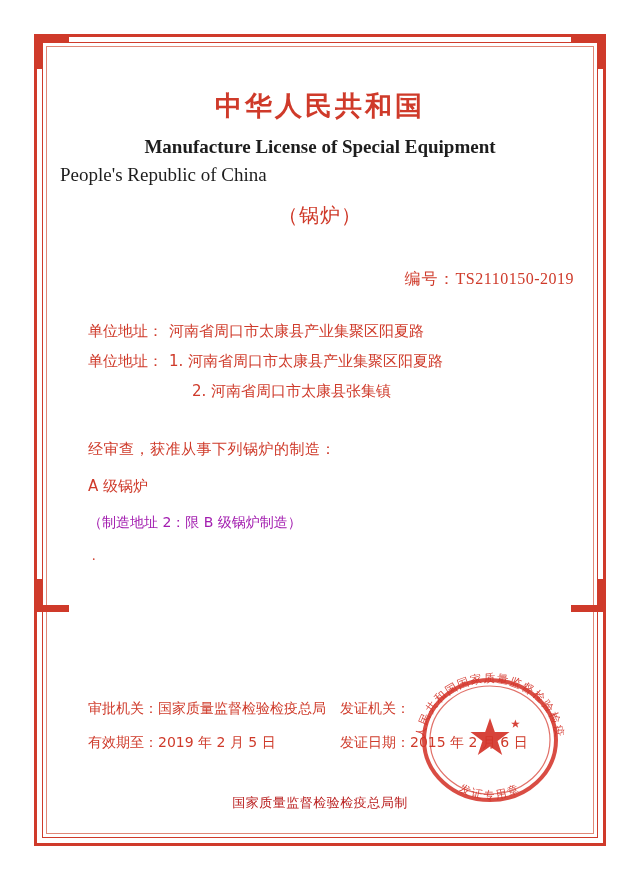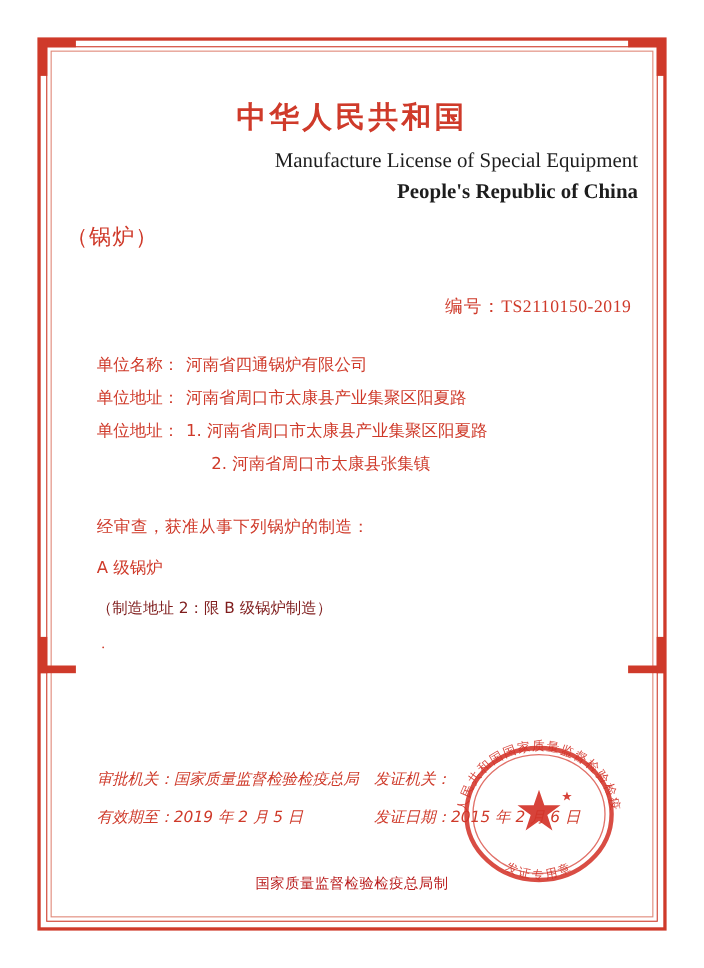--- a/index.html
+++ b/index.html
@@ -76,36 +76,37 @@
   .title-cn2 {
     text-align: center;
     font-size: 27px;
     font-weight: bold;
     letter-spacing: 3px;
     margin-top: 7px;
     color: #cf3a2a;
     font-family: "DejaVu Sans", sans-serif;
   }
   .title-en1 {
-    text-align: right;
+    text-align: center;
     font-size: 19px;
-    font-weight: normal;
+    font-weight: bold;
     margin-top: 12px;
     color: #1d1d1d;
     font-family: "Liberation Serif", serif;
   }
   .title-en2 {
-    text-align: right;
+    text-align: left;
     font-size: 19px;
-    font-weight: bold;
+    font-weight: normal;
     margin-top: 6px;
     color: #1d1d1d;
     font-family: "Liberation Serif", serif;
   }
   .subtype {
+    text-align: center;
     font-size: 20px;
     margin-top: 16px;
     color: #cf3a2a;
     letter-spacing: 1px;
     font-family: "DejaVu Sans", sans-serif;
   }
   .serial-row {
     text-align: right;
     margin-top: 40px;
     padding-right: 6px;
@@ -141,40 +142,39 @@
     margin-top: 18px;
     padding-left: 28px;
     font-size: 15px;
     color: #cf3a2a;
     font-family: "DejaVu Sans", sans-serif;
   }
   .scope-note {
     margin-top: 18px;
     padding-left: 28px;
     font-size: 14px;
-    color: #7f1d1d;
+    color: #a21caf;
     font-family: "DejaVu Sans", sans-serif;
   }
   .tiny-dot {
     margin-top: 16px;
     padding-left: 32px;
     font-size: 14px;
     color: #cf3a2a;
   }
 
   
   .footer-block {
     position: absolute;
     left: 28px;
     bottom: 52px;
     width: 490px;
     font-size: 14px;
     color: #cf3a2a;
     font-family: "DejaVu Sans", sans-serif;
-    font-style: italic;
   }
   .footer-line {
     display: flex;
     margin-bottom: 16px;
   }
   .footer-left { width: 252px; }
   .footer-right { flex: 1; }
 
   .bottom-note {
     position: absolute;
@@ -216,23 +216,20 @@
     <div class="title-cn1">中华人民共和国</div>
     <div class="title-en1">Manufacture License of Special Equipment</div>
     <div class="title-en2">People's Republic of China</div>
     <div class="subtype">（锅炉）</div>
 
     <div class="serial-row">
       <span class="serial-label">编号：</span><span class="serial-value">TS2110150-2019</span>
     </div>
 
     <div class="fields">
-      <div class="field-row">
-        <span class="field-label">单位名称：</span><span class="field-value">河南省四通锅炉有限公司</span>
-      </div>
       <div class="field-row">
         <span class="field-label">单位地址：</span><span class="field-value">河南省周口市太康县产业集聚区阳夏路</span>
       </div>
       <div class="field-row">
         <span class="field-label">单位地址：</span><span class="field-value">1. 河南省周口市太康县产业集聚区阳夏路</span>
       </div>
       <div class="field-row field-sub">
         <span class="field-value">2. 河南省周口市太康县张集镇</span>
       </div>
     </div>

